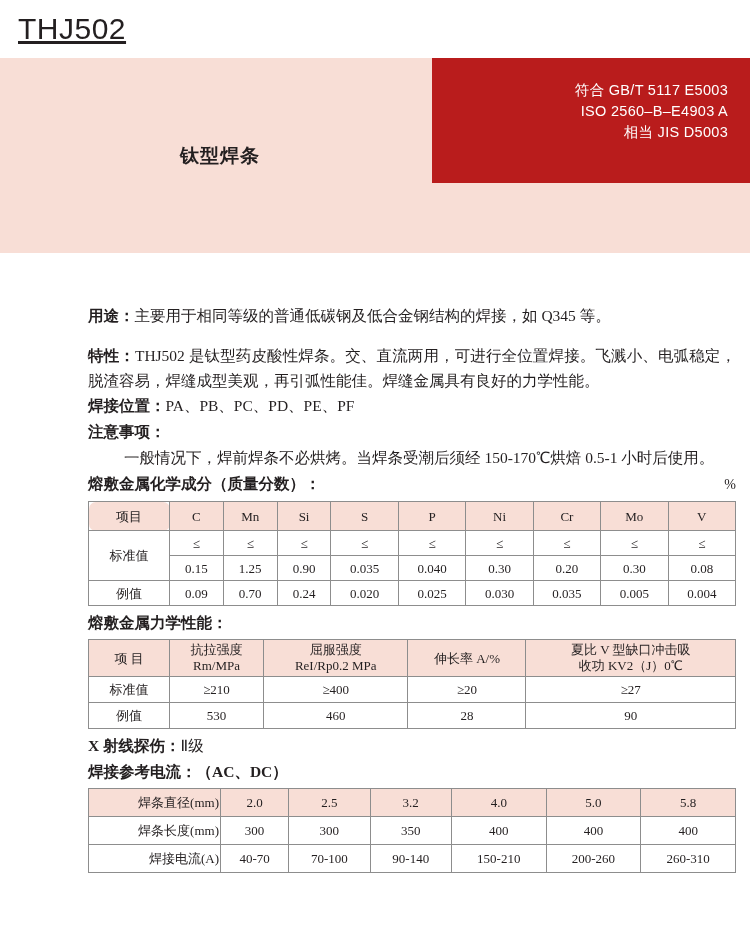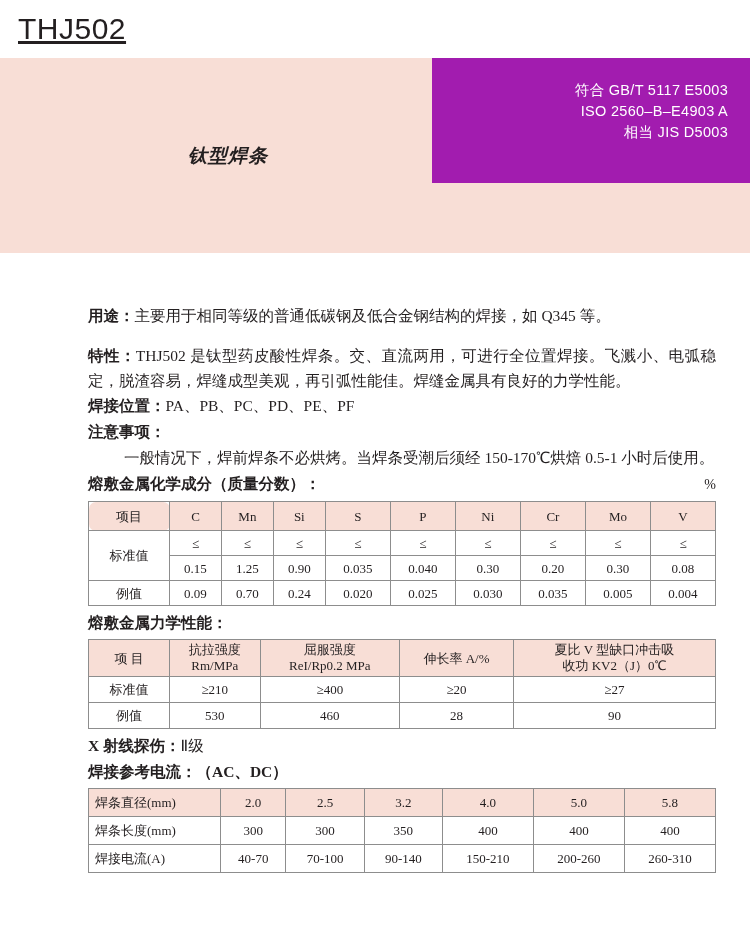--- a/index.html
+++ b/index.html
@@ -36,57 +36,56 @@
     color: #231f20;
   }
   
   .banner {
     height: 195px;
     background: #f8ded6;
     position: relative;
   }
   .banner-label {
     position: absolute;
-    left: 12px;
+    left: 4px;
     top: 0;
     width: 432px;
     height: 195px;
     display: flex;
     align-items: center;
     justify-content: center;
-    font-style: italic;
   }
   .banner-label span {
     font-family: "Liberation Sans", sans-serif;
     font-size: 19px;
     font-weight: bold;
     color: #231f20;
     letter-spacing: 1px;
   }
   .std-box {
     position: absolute;
     left: 432px;
     top: 0;
     width: 318px;
     height: 125px;
-    background: #a21caf;
+    background: #b91c1c;
     color: #ffffff;
     box-sizing: border-box;
     padding: 22px 22px 0 0;
     text-align: right;
   }
   .std-box div {
     font-family: "Liberation Sans", sans-serif;
     font-size: 14.5px;
     line-height: 21px;
     letter-spacing: 0.3px;
   }
   
   .content {
-    padding: 34px 34px 0 88px;
+    padding: 34px 14px 0 88px;
     box-sizing: border-box;
   }
   .para {
     font-size: 15.5px;
     line-height: 25px;
     text-align: justify;
     margin-bottom: 0;
   }
   .para .lead {
     font-weight: bold;
@@ -158,21 +157,21 @@
     height: 21px;
   }
   .mech .rowhdr {
     width: 78px;
   }
   .weldcur td {
     height: 23px;
   }
   .weldcur .rowhdr {
     width: 124px;
-    text-align: left;
+    text-align: right;
     padding-left: 6px;
   }
   .weldcur .hdrrow td {
     background: #f8ded6;
   }
   .two-line {
     line-height: 16px;
   }
 </style>
 </head>

